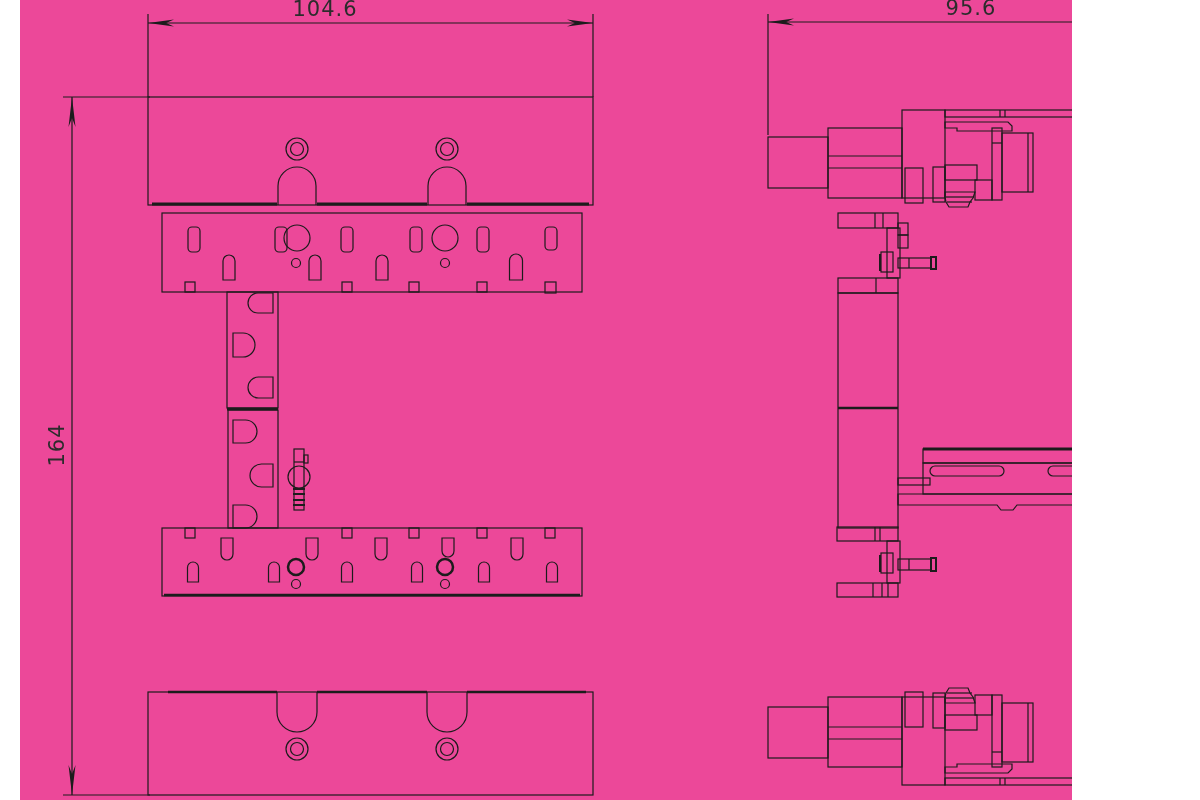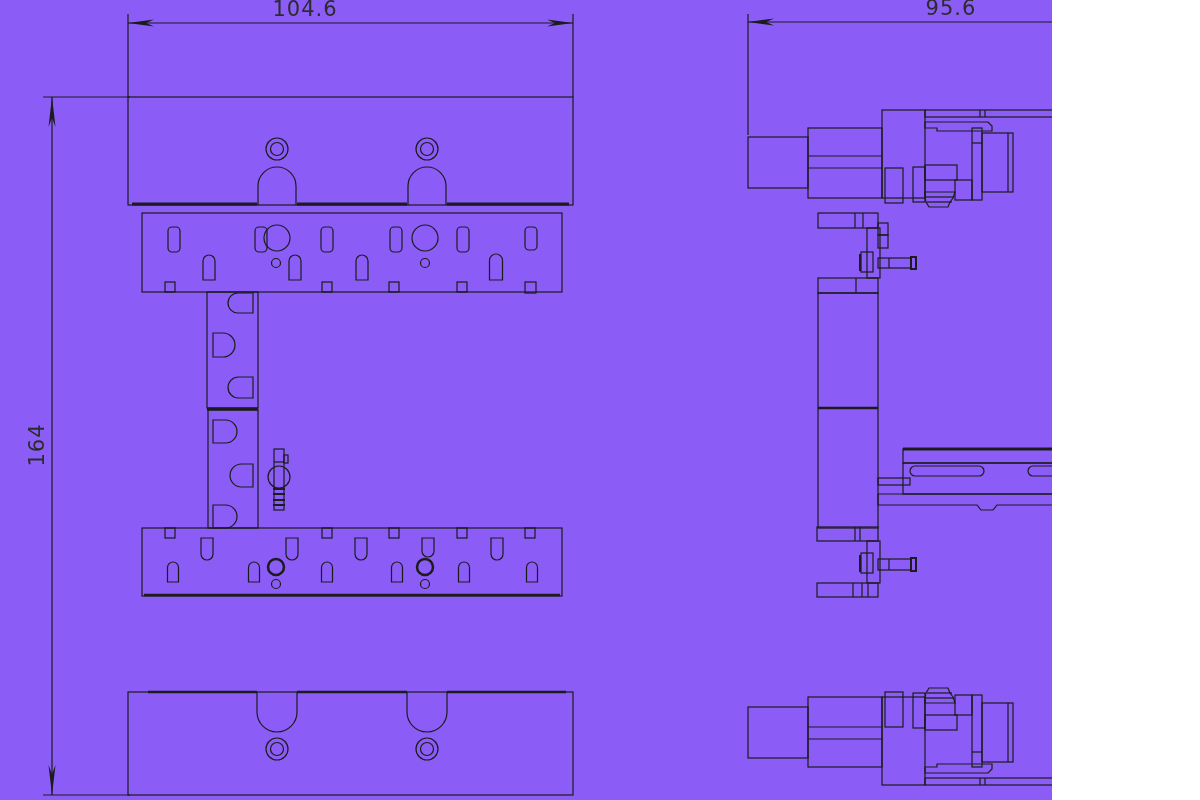--- a/index.html
+++ b/index.html
@@ -1,17 +1,17 @@
 <!DOCTYPE html>
 <html><head>
 <meta charset="utf-8">
 <style>
   html,body{margin:0;padding:0;background:#ffffff;}
-  .canvas{position:relative;width:1052px;height:800px;background:#8b5cf6;overflow:hidden;
-          font-family:"DejaVu Sans", sans-serif;}
+  .canvas{position:relative;width:1052px;height:800px;background:#ec4899;overflow:hidden;
+          font-family:"DejaVu Sans", sans-serif;margin-left:20px;}
   svg{position:absolute;left:0;top:0;}
   .dim-label{position:absolute;font-size:21px;color:#2c2c2c;letter-spacing:1px;
              text-align:center;white-space:nowrap;}
   .dim-label.vertical{transform:rotate(-90deg);transform-origin:center center;}
 </style>
 </head>
 <body>
 
 <div class="canvas">
   <svg id="drawing" width="1200" height="800" viewBox="0 0 1200 800">

